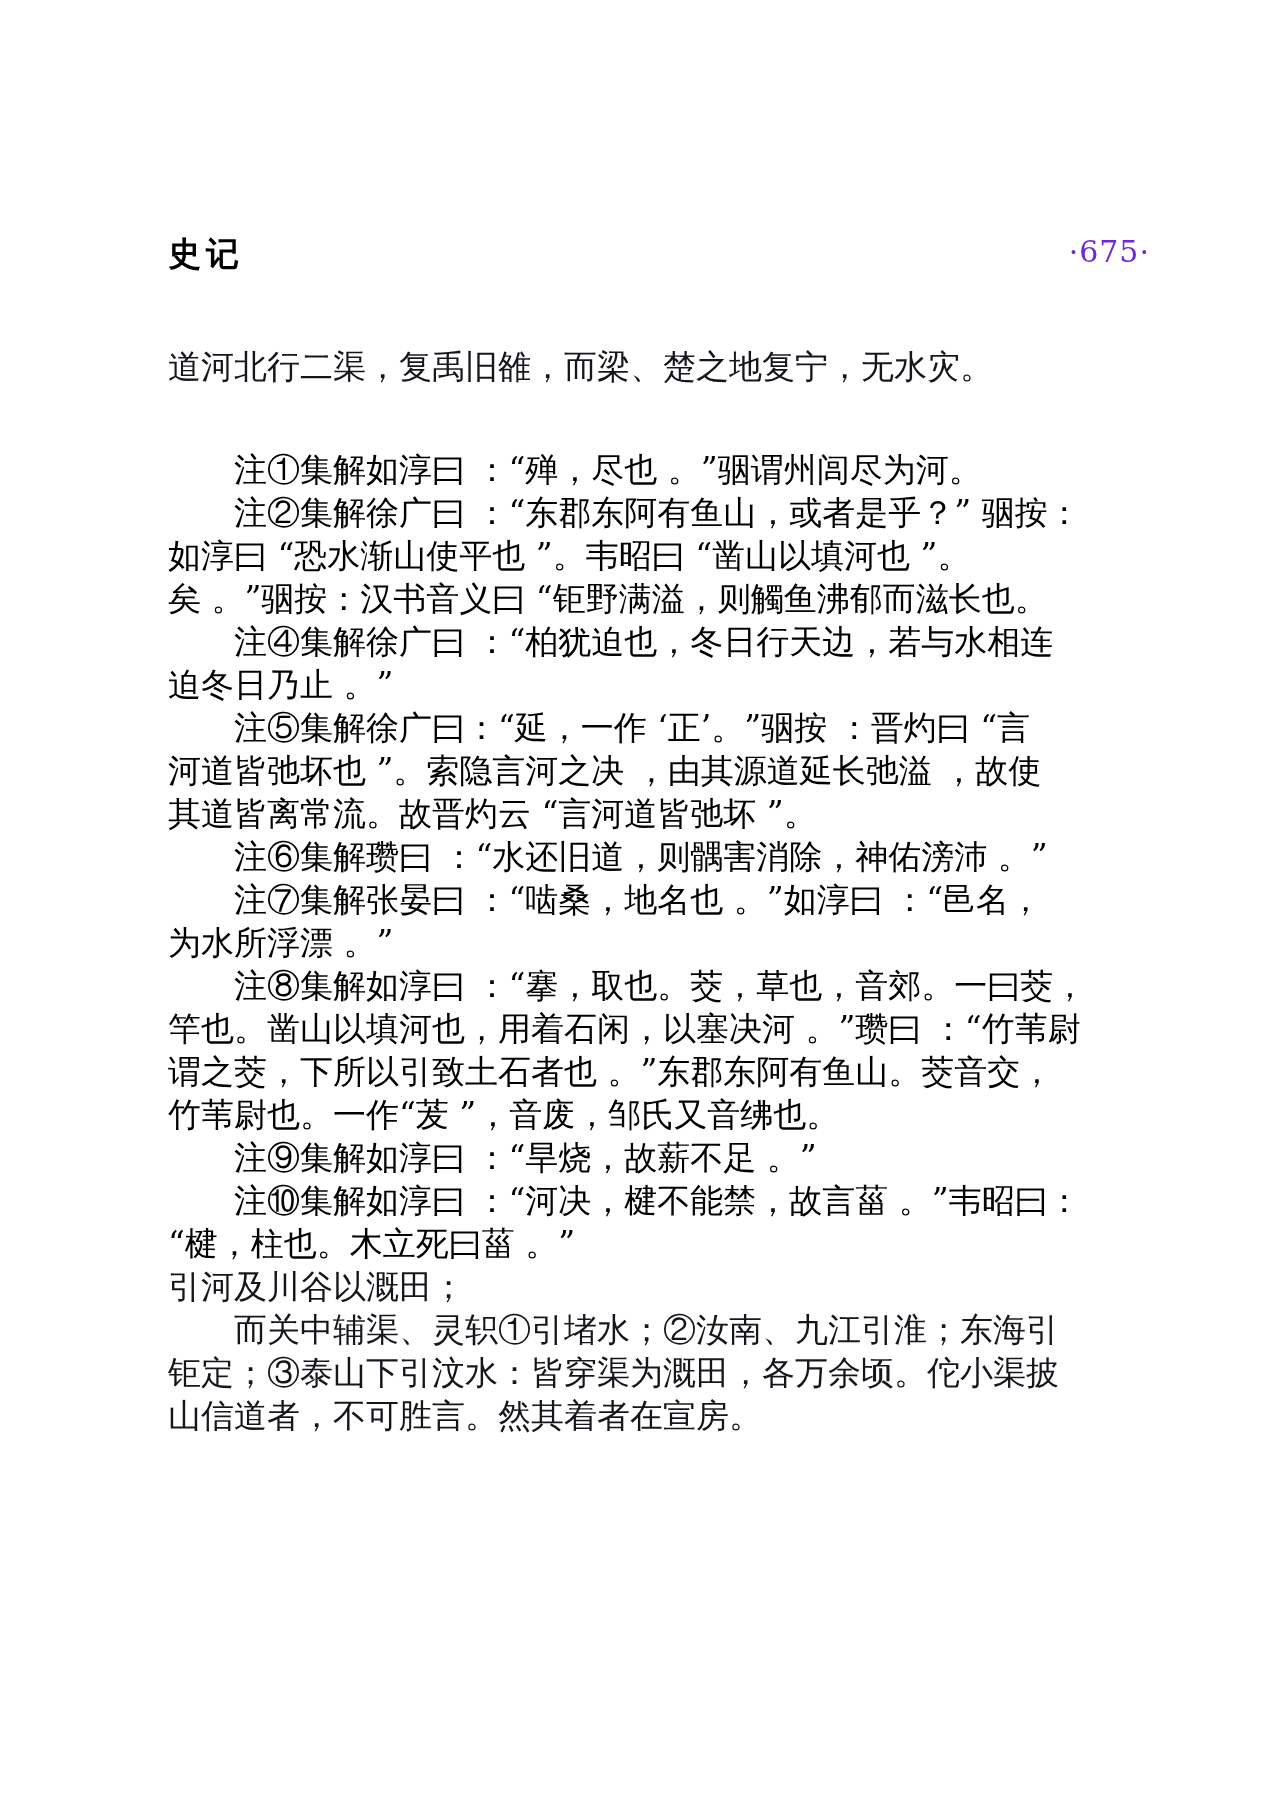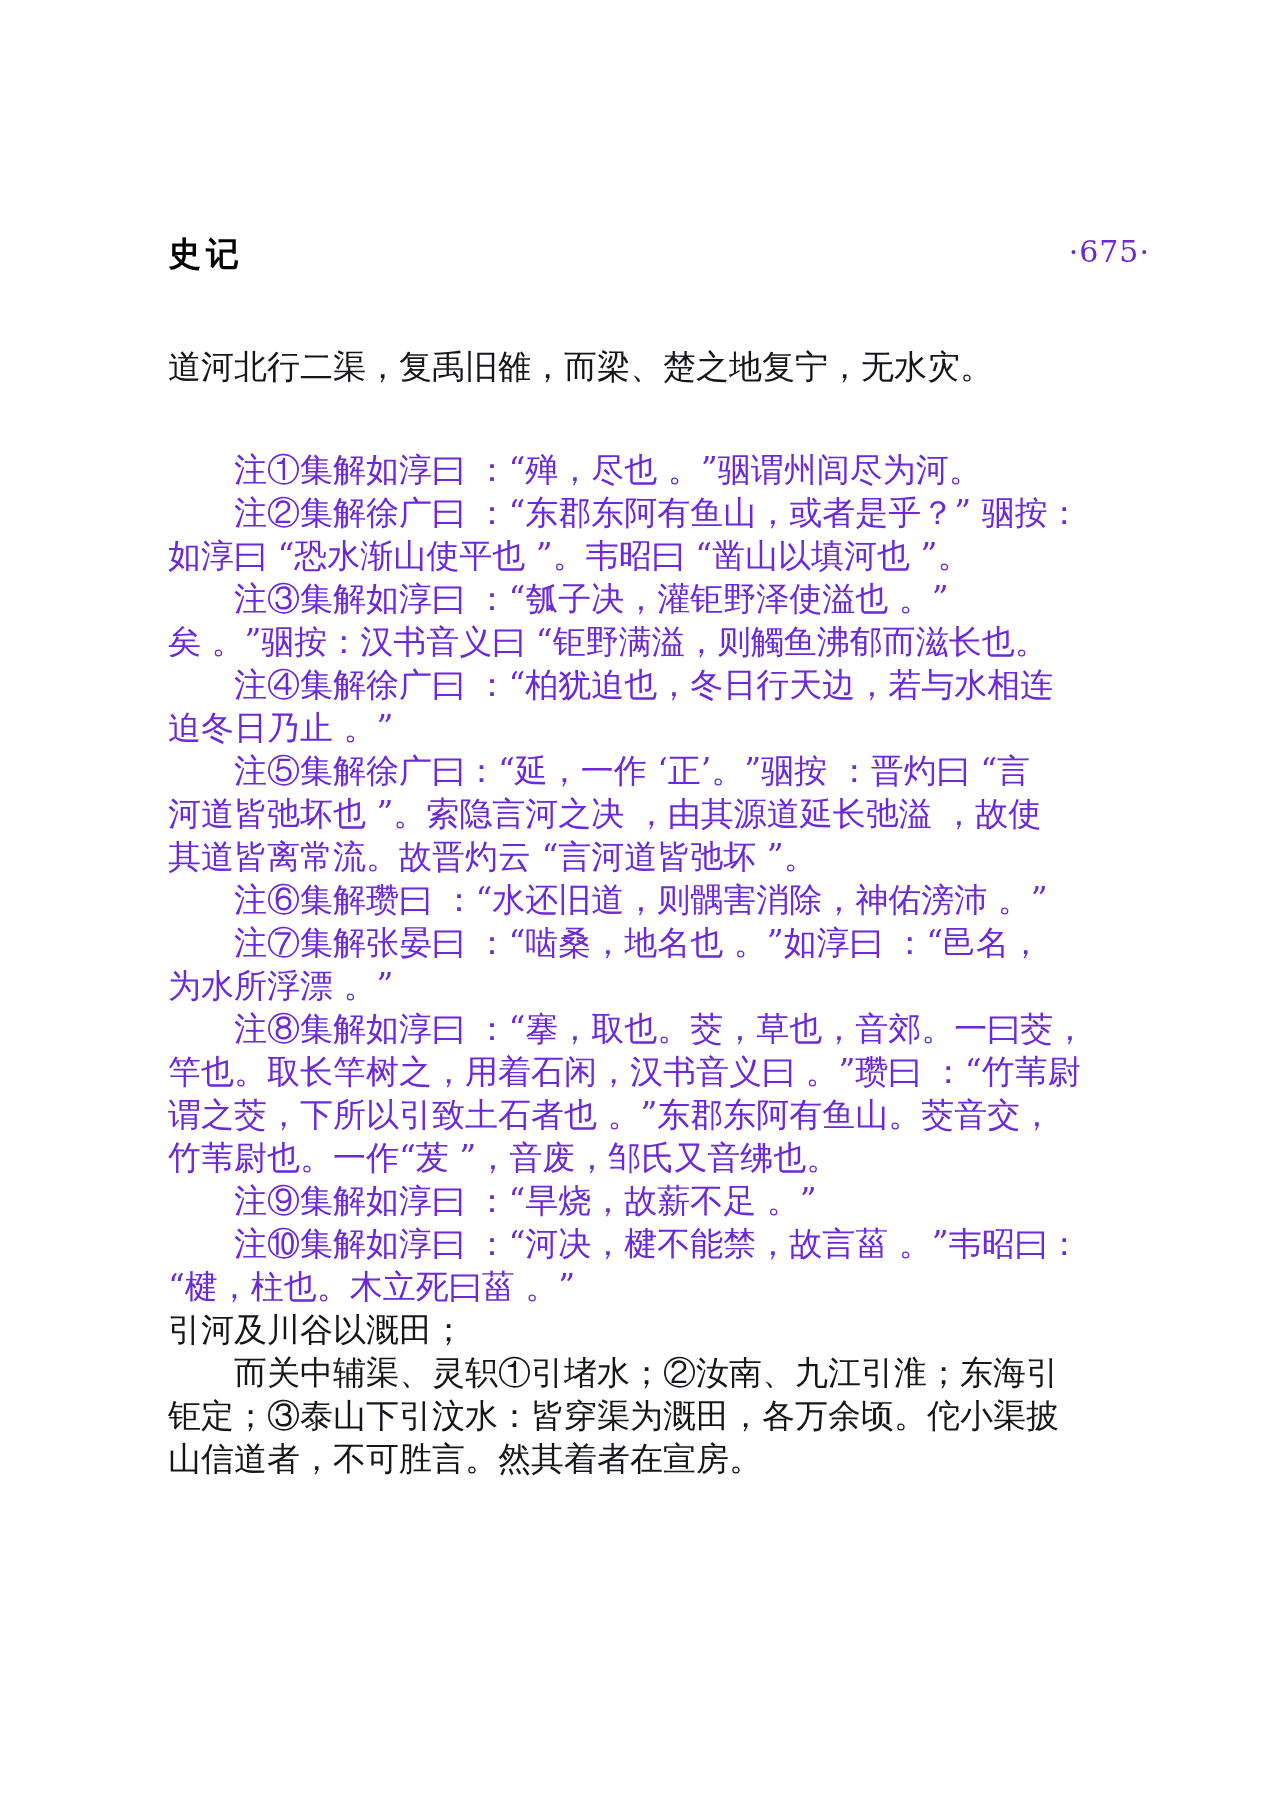--- a/index.html
+++ b/index.html
@@ -46,49 +46,48 @@
     width: 1010px;
   }
   .line {
     height: 43px;
     line-height: 43px;
     font-size: 33px;
     white-space: pre;
     letter-spacing: 0px;
   }
   .line.main { color: #15151c; }
-  .line.note { color: #6d28d9; }
+  .line.note { color: #000000; }
   .line.indent { padding-left: 66px; }
   .line.gap { margin-top: 60px; }
 </style>
 </head>
 <body>
 
 <div class="page">
   <div class="header">
     <span class="title">史记</span>
     <span class="pagenum">·675·</span>
   </div>
   <div class="body-text" id="body-lines">
       <div class="line main">道河北行二渠，复禹旧雒，而梁、楚之地复宁，无水灾。</div>
       <div class="line note indent gap">注①集解如淳曰 ：“殚，尽也 。”骃谓州闾尽为河。</div>
       <div class="line note indent">注②集解徐广曰 ：“东郡东阿有鱼山，或者是乎？” 骃按：</div>
       <div class="line note">如淳曰 “恐水渐山使平也 ”。韦昭曰 “凿山以填河也 ”。</div>
-      <div class="line note indent">注③集解如淳曰 ：“瓠子决，灌钜野泽使溢也 。”</div>
       <div class="line note">矣 。”骃按：汉书音义曰 “钜野满溢，则觸鱼沸郁而滋长也。</div>
       <div class="line note indent">注④集解徐广曰 ：“柏犹迫也，冬日行天边，若与水相连</div>
       <div class="line note">迫冬日乃止 。”</div>
       <div class="line note indent">注⑤集解徐广曰：“延，一作 ‘正’。”骃按 ：晋灼曰 “言</div>
       <div class="line note">河道皆弛坏也 ”。索隐言河之决 ，由其源道延长弛溢 ，故使</div>
       <div class="line note">其道皆离常流。故晋灼云 “言河道皆弛坏 ”。</div>
       <div class="line note indent">注⑥集解瓒曰 ：“水还旧道，则髃害消除，神佑滂沛 。”</div>
       <div class="line note indent">注⑦集解张晏曰 ：“啮桑，地名也 。”如淳曰 ：“邑名，</div>
       <div class="line note">为水所浮漂 。”</div>
       <div class="line note indent">注⑧集解如淳曰 ：“搴，取也。茭，草也，音郊。一曰茭，</div>
-      <div class="line note">竿也。取长竿树之，用着石闲，汉书音义曰 。”瓒曰 ：“竹苇尉</div>
+      <div class="line note">竿也。凿山以填河也，用着石闲，以塞决河 。”瓒曰 ：“竹苇尉</div>
       <div class="line note">谓之茭，下所以引致土石者也 。”东郡东阿有鱼山。茭音交，</div>
       <div class="line note">竹苇尉也。一作“茇 ”，音废，邹氏又音绋也。</div>
       <div class="line note indent">注⑨集解如淳曰 ：“旱烧，故薪不足 。”</div>
       <div class="line note indent">注⑩集解如淳曰 ：“河决，楗不能禁，故言菑 。”韦昭曰：</div>
       <div class="line note">“楗，柱也。木立死曰菑 。”</div>
       <div class="line main">引河及川谷以溉田；</div>
       <div class="line main indent">而关中辅渠、灵轵①引堵水；②汝南、九江引淮；东海引</div>
       <div class="line main">钜定；③泰山下引汶水：皆穿渠为溉田，各万余顷。佗小渠披</div>
       <div class="line main">山信道者，不可胜言。然其着者在宣房。</div>
     </div>

